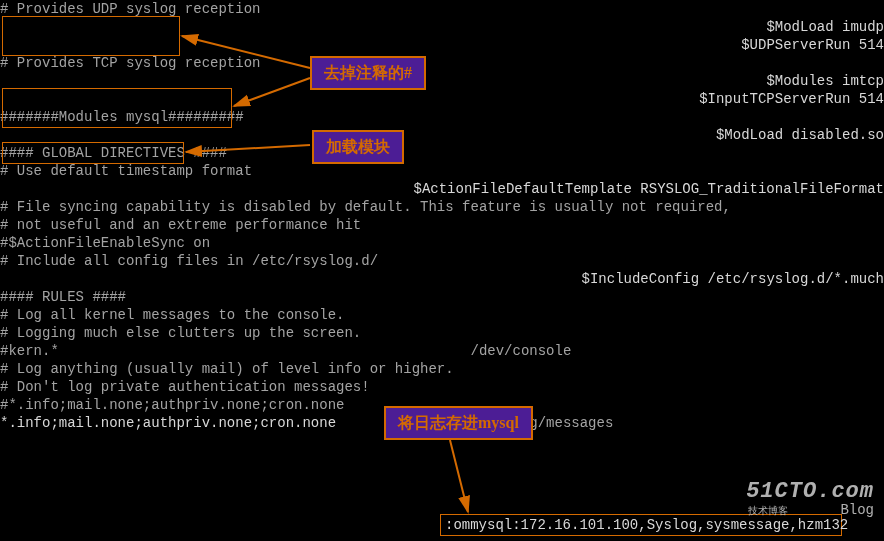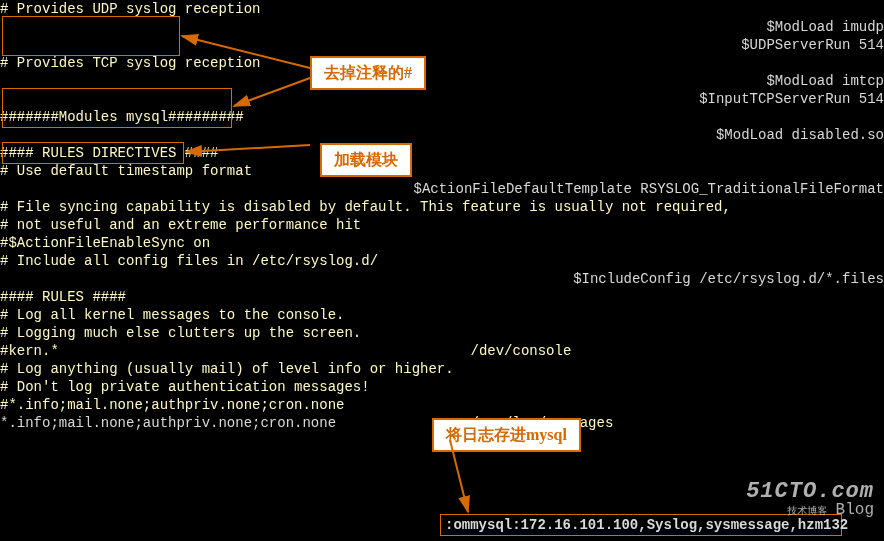--- a/index.html
+++ b/index.html
@@ -8,98 +8,98 @@
     background: #000;
     width: 884px;
     height: 541px;
     font-family: "Courier New", monospace;
     font-size: 14px;
     line-height: 18px;
     position: relative;
     overflow: hidden;
   }
   .line { white-space: pre; }
-  .comment { color: #fef9c3; }
+  .comment { color: #a3a3a3; }
   .active  { color: #d8d8d8; text-align: right; }
   .box {
     position: absolute;
     border: 1px solid #d46a00;
     pointer-events: none;
   }
   .callout {
     position: absolute;
     border: 2px solid #d46a00;
-    background: #ffffff;
+    background: #4c1d95;
     color: #d46a00;
     font-family: "SimSun","Songti SC",serif;
     font-size: 16px;
     padding: 6px 12px;
     font-weight: bold;
   }
   svg.arrows { position: absolute; left: 0; top: 0; pointer-events: none; }
   .watermark {
     position: absolute;
     right: 10px;
     bottom: 20px;
     text-align: right;
     color: #cfcfcf;
     font-family: Liberation Mono, monospace;
     opacity: 0.85;
   }
   .watermark .big { font-size: 22px; font-weight: bold; font-style: italic; letter-spacing: 1px; }
   .watermark .sm  { font-size: 10px; }
-  .watermark .tag { font-size: 16px; }
+  .watermark .tag { font-size: 14px; margin-left: 44px; }
 </style>
 </head>
 <body>
 
 <div class="line comment"># Provides UDP syslog reception</div>
 <div class="line active">$ModLoad imudp</div>
 <div class="line active">$UDPServerRun 514</div>
 <div class="line"></div>
 <div class="line comment"># Provides TCP syslog reception</div>
-<div class="line active">$ModLoad imtcp</div>
+<div class="line active">$Modules imtcp</div>
 <div class="line active">$InputTCPServerRun 514</div>
 <div class="line comment">#######Modules mysql#########</div>
 <div class="line active">$ModLoad disabled.so</div>
 <div class="line"></div>
-<div class="line comment">#### RULES DIRECTIVES ####</div>
+<div class="line comment">#### GLOBAL DIRECTIVES ####</div>
 <div class="line"></div>
 <div class="line comment"># Use default timestamp format</div>
 <div class="line active">$ActionFileDefaultTemplate RSYSLOG_TraditionalFileFormat</div>
 <div class="line"></div>
 <div class="line comment"># File syncing capability is disabled by default. This feature is usually not required,</div>
 <div class="line comment"># not useful and an extreme performance hit</div>
 <div class="line comment">#$ActionFileEnableSync on</div>
 <div class="line"></div>
 <div class="line comment"># Include all config files in /etc/rsyslog.d/</div>
-<div class="line active">$IncludeConfig /etc/rsyslog.d/*.files</div>
+<div class="line active">$IncludeConfig /etc/rsyslog.d/*.much</div>
 <div class="line"></div>
 <div class="line"></div>
 <div class="line comment">#### RULES ####</div>
 <div class="line"></div>
 <div class="line comment"># Log all kernel messages to the console.</div>
 <div class="line comment"># Logging much else clutters up the screen.</div>
 <div class="line comment">#kern.*                                                 /dev/console</div>
 <div class="line"></div>
 <div class="line comment"># Log anything (usually mail) of level info or higher.</div>
 <div class="line comment"># Don't log private authentication messages!</div>
 <div class="line comment">#*.info;mail.none;authpriv.none;cron.none</div>
 <div class="line"><span class="active">*.info;mail.none;authpriv.none;cron.none</span><span class="comment">                /var/log/messages</span></div>
 
 <div class="box" style="left:2px; top:16px; width:176px; height:38px;"></div>
 <div class="box" style="left:2px; top:88px; width:228px; height:38px;"></div>
 <div class="box" style="left:2px; top:142px; width:180px; height:20px;"></div>
 <div class="box" style="left:440px; top:514px; width:400px; height:20px;">
-  <span class="active" style="position:absolute;left:4px;top:1px;font-weight:bold;">:ommysql:172.16.101.100,Syslog,sysmessage,hzm132</span>
+  <span class="active" style="position:absolute;left:4px;top:1px;">:ommysql:172.16.101.100,Syslog,sysmessage,hzm132</span>
 </div>
 
 <div class="callout" style="left:310px; top:56px;">去掉注释的#</div>
-<div class="callout" style="left:320px; top:130px;margin-top:13px;">加载模块</div>
-<div class="callout" style="left:384px; top:418px;margin-left:48px;">将日志存进mysql</div>
+<div class="callout" style="left:312px; top:130px;">加载模块</div>
+<div class="callout" style="left:384px; top:406px;">将日志存进mysql</div>
 
 <svg class="arrows" width="884" height="541">
   <defs>
     <marker id="ah" markerWidth="10" markerHeight="10" refX="8" refY="3" orient="auto">
       <path d="M0,0 L9,3 L0,6 Z" fill="#d46a00"></path>
     </marker>
   </defs>
   <line x1="310" y1="68" x2="182" y2="36" stroke="#d46a00" stroke-width="2" marker-end="url(#ah)"></line>
   <line x1="310" y1="78" x2="234" y2="106" stroke="#d46a00" stroke-width="2" marker-end="url(#ah)"></line>
   <line x1="310" y1="145" x2="186" y2="152" stroke="#d46a00" stroke-width="2" marker-end="url(#ah)"></line>

